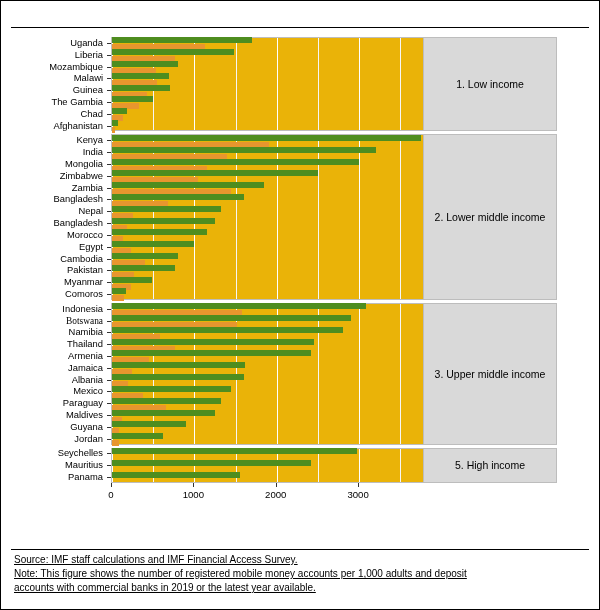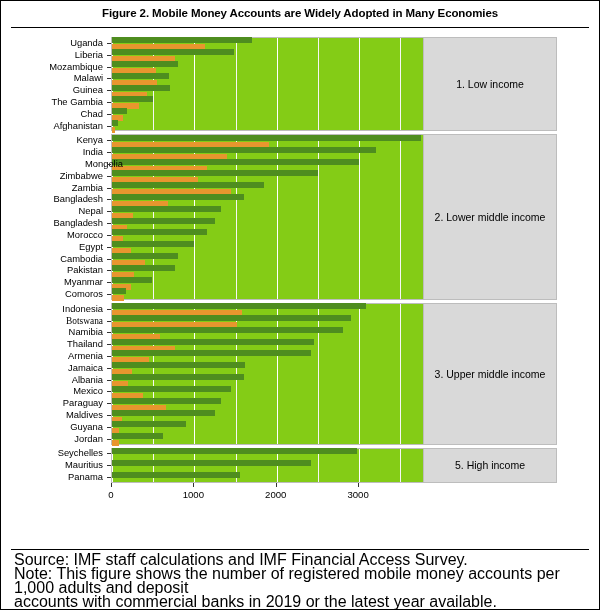--- a/index.html
+++ b/index.html
@@ -51,21 +51,21 @@
   }
   .panel {
     position: absolute;
     left: 0;
     width: 446px;
     background: #ebebeb;
     border: 1px solid #bdbdbd;
     box-sizing: border-box;
   }
   .plotpanel {
-    background: #84cc16;
+    background: #eab308;
     text-decoration: underline;
   }
   .gridline {
     position: absolute;
     top: 0;
     bottom: 0;
     width: 1px;
     background: #ffffff;
   }
   .gridline.minor { background: #f6f6f6; width: 1px; }
@@ -157,31 +157,31 @@
     top: 548px;
     width: 578px;
     height: 1px;
     background: #000000;
   }
   #footer {
     position: absolute;
     left: 13px;
     top: 552px;
     width: 575px;
-    font-size: 16px;
+    font-size: 10px;
     line-height: 14px;
+    text-decoration: underline;
   }
   #footer div { margin: 0; }
 </style>
 </head>
 <body>
 
 <div id="page">
 
-  <div class="figure-title">Figure 2. Mobile Money Accounts are Widely Adopted in Many Economies</div>
   <div class="title-rule"></div>
 
   <div id="plot">
       <div class="panel plotpanel" style="top: 0px; height: 94.4865px;">
         <div class="bars">
           <div class="gridline" style="left: 0px;"></div>
           <div class="gridline" style="left: 82.3684px;"></div>
           <div class="gridline" style="left: 164.737px;"></div>
           <div class="gridline" style="left: 247.105px;"></div>
           <div class="gridline minor" style="left: 41.1842px;"></div>
@@ -324,21 +324,21 @@
     <div class="ylabel" style="top: 95.9595px; right: 496px;">The Gambia</div>
     <div class="ytick-mark" style="left: 106px; top: 100.959px;"></div>
     <div class="ylabel" style="top: 107.77px; right: 496px;">Chad</div>
     <div class="ytick-mark" style="left: 106px; top: 112.77px;"></div>
     <div class="ylabel" style="top: 119.581px; right: 496px;">Afghanistan</div>
     <div class="ytick-mark" style="left: 106px; top: 124.581px;"></div>
     <div class="ylabel" style="top: 134.392px; right: 496px;">Kenya</div>
     <div class="ytick-mark" style="left: 106px; top: 139.392px;"></div>
     <div class="ylabel" style="top: 146.203px; right: 496px;">India</div>
     <div class="ytick-mark" style="left: 106px; top: 151.203px;"></div>
-    <div class="ylabel" style="top: 158.014px; right: 476px;">Mongolia</div>
+    <div class="ylabel" style="top: 158.014px; right: 496px;">Mongolia</div>
     <div class="ytick-mark" style="left: 106px; top: 163.014px;"></div>
     <div class="ylabel" style="top: 169.824px; right: 496px;">Zimbabwe</div>
     <div class="ytick-mark" style="left: 106px; top: 174.824px;"></div>
     <div class="ylabel" style="top: 181.635px; right: 496px;">Zambia</div>
     <div class="ytick-mark" style="left: 106px; top: 186.635px;"></div>
     <div class="ylabel" style="top: 193.446px; right: 496px;">Bangladesh</div>
     <div class="ytick-mark" style="left: 106px; top: 198.446px;"></div>
     <div class="ylabel" style="top: 205.257px; right: 496px;">Nepal</div>
     <div class="ytick-mark" style="left: 106px; top: 210.257px;"></div>
     <div class="ylabel" style="top: 217.068px; right: 496px;">Bangladesh</div>

